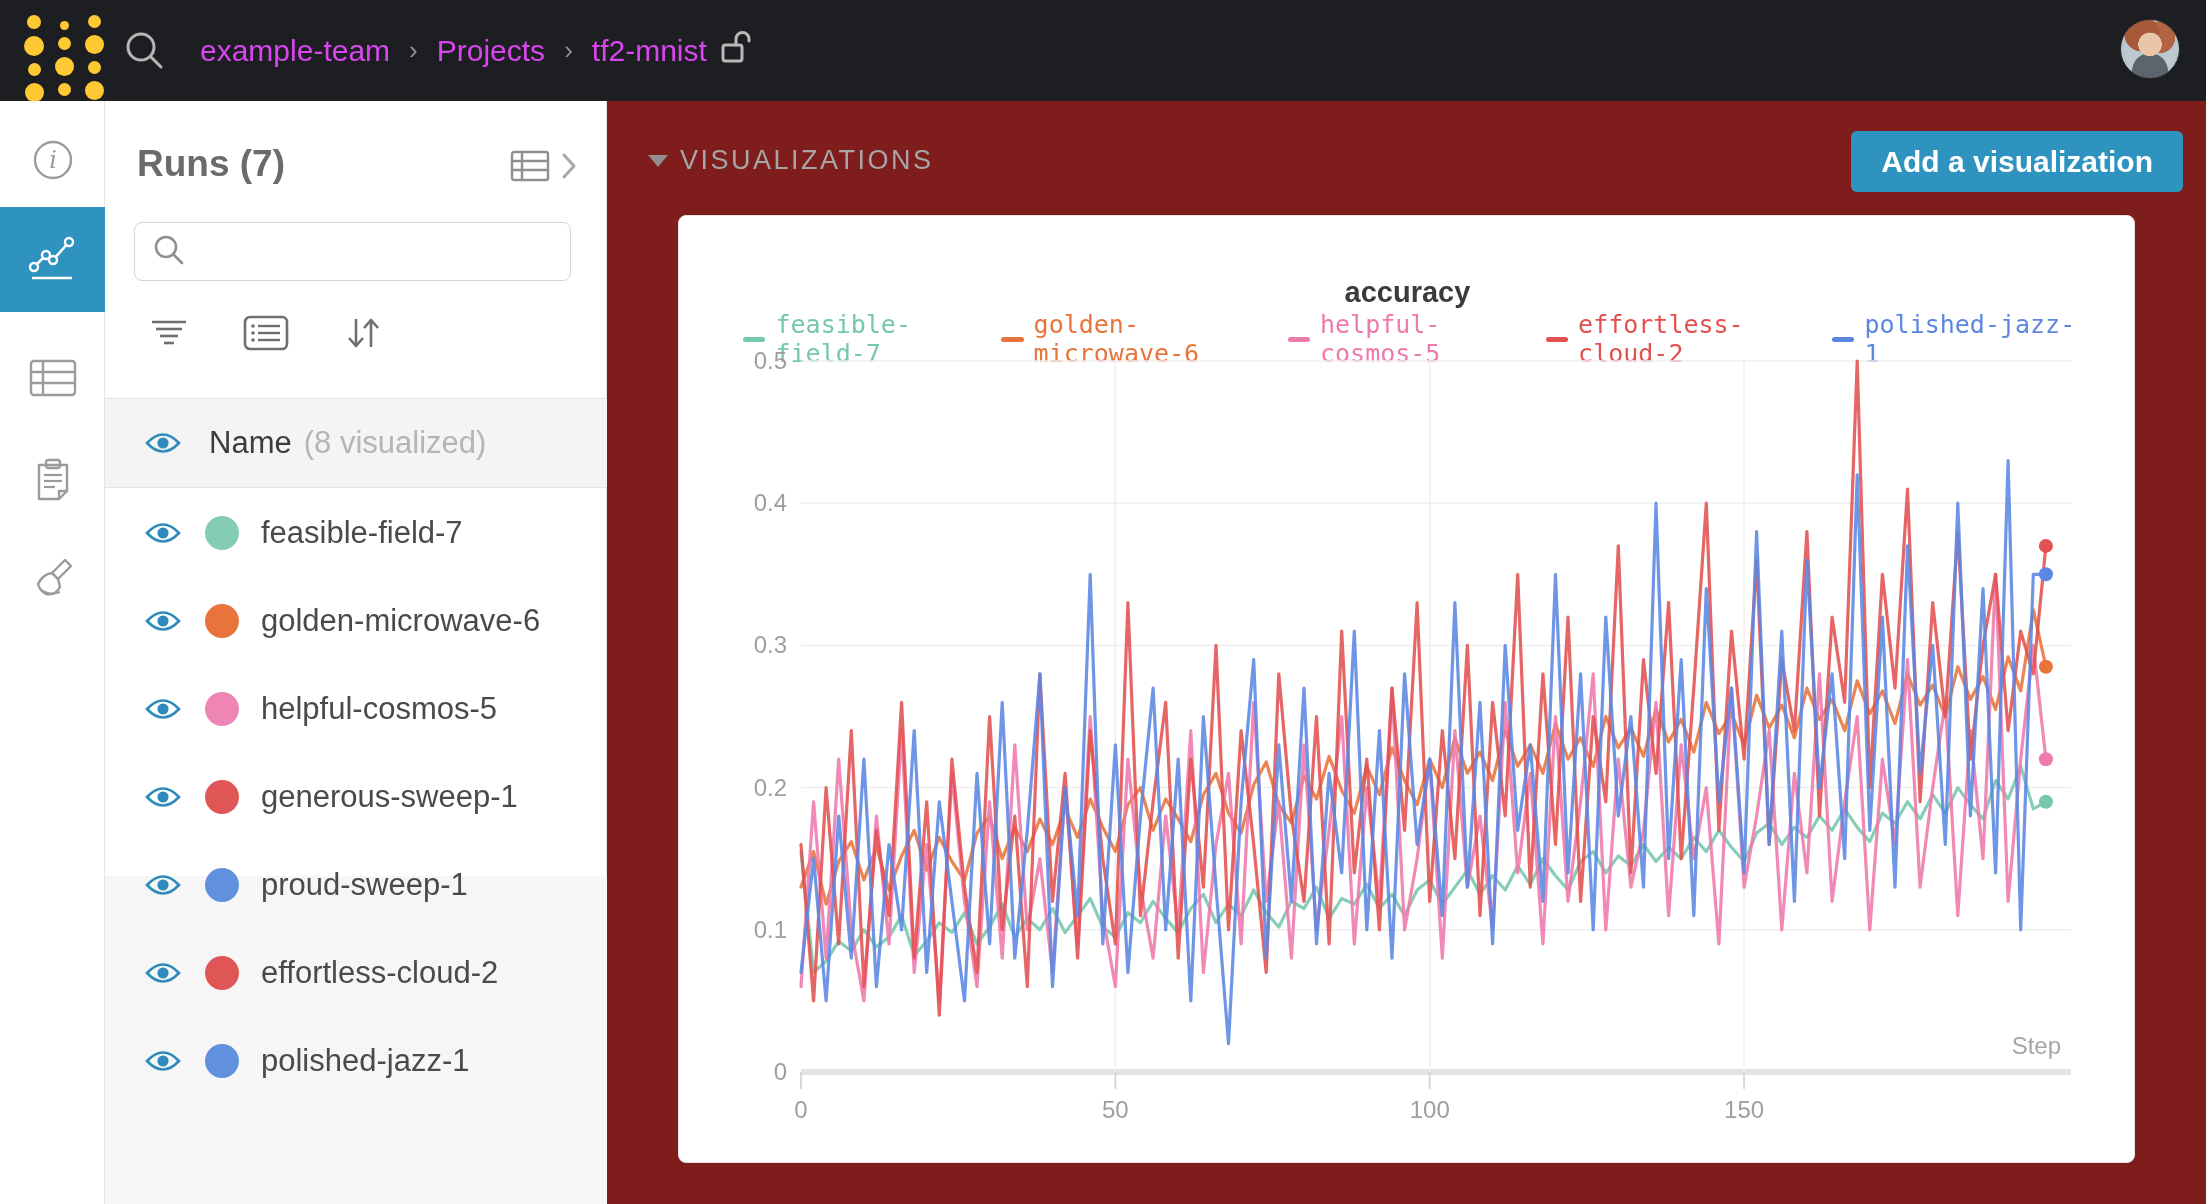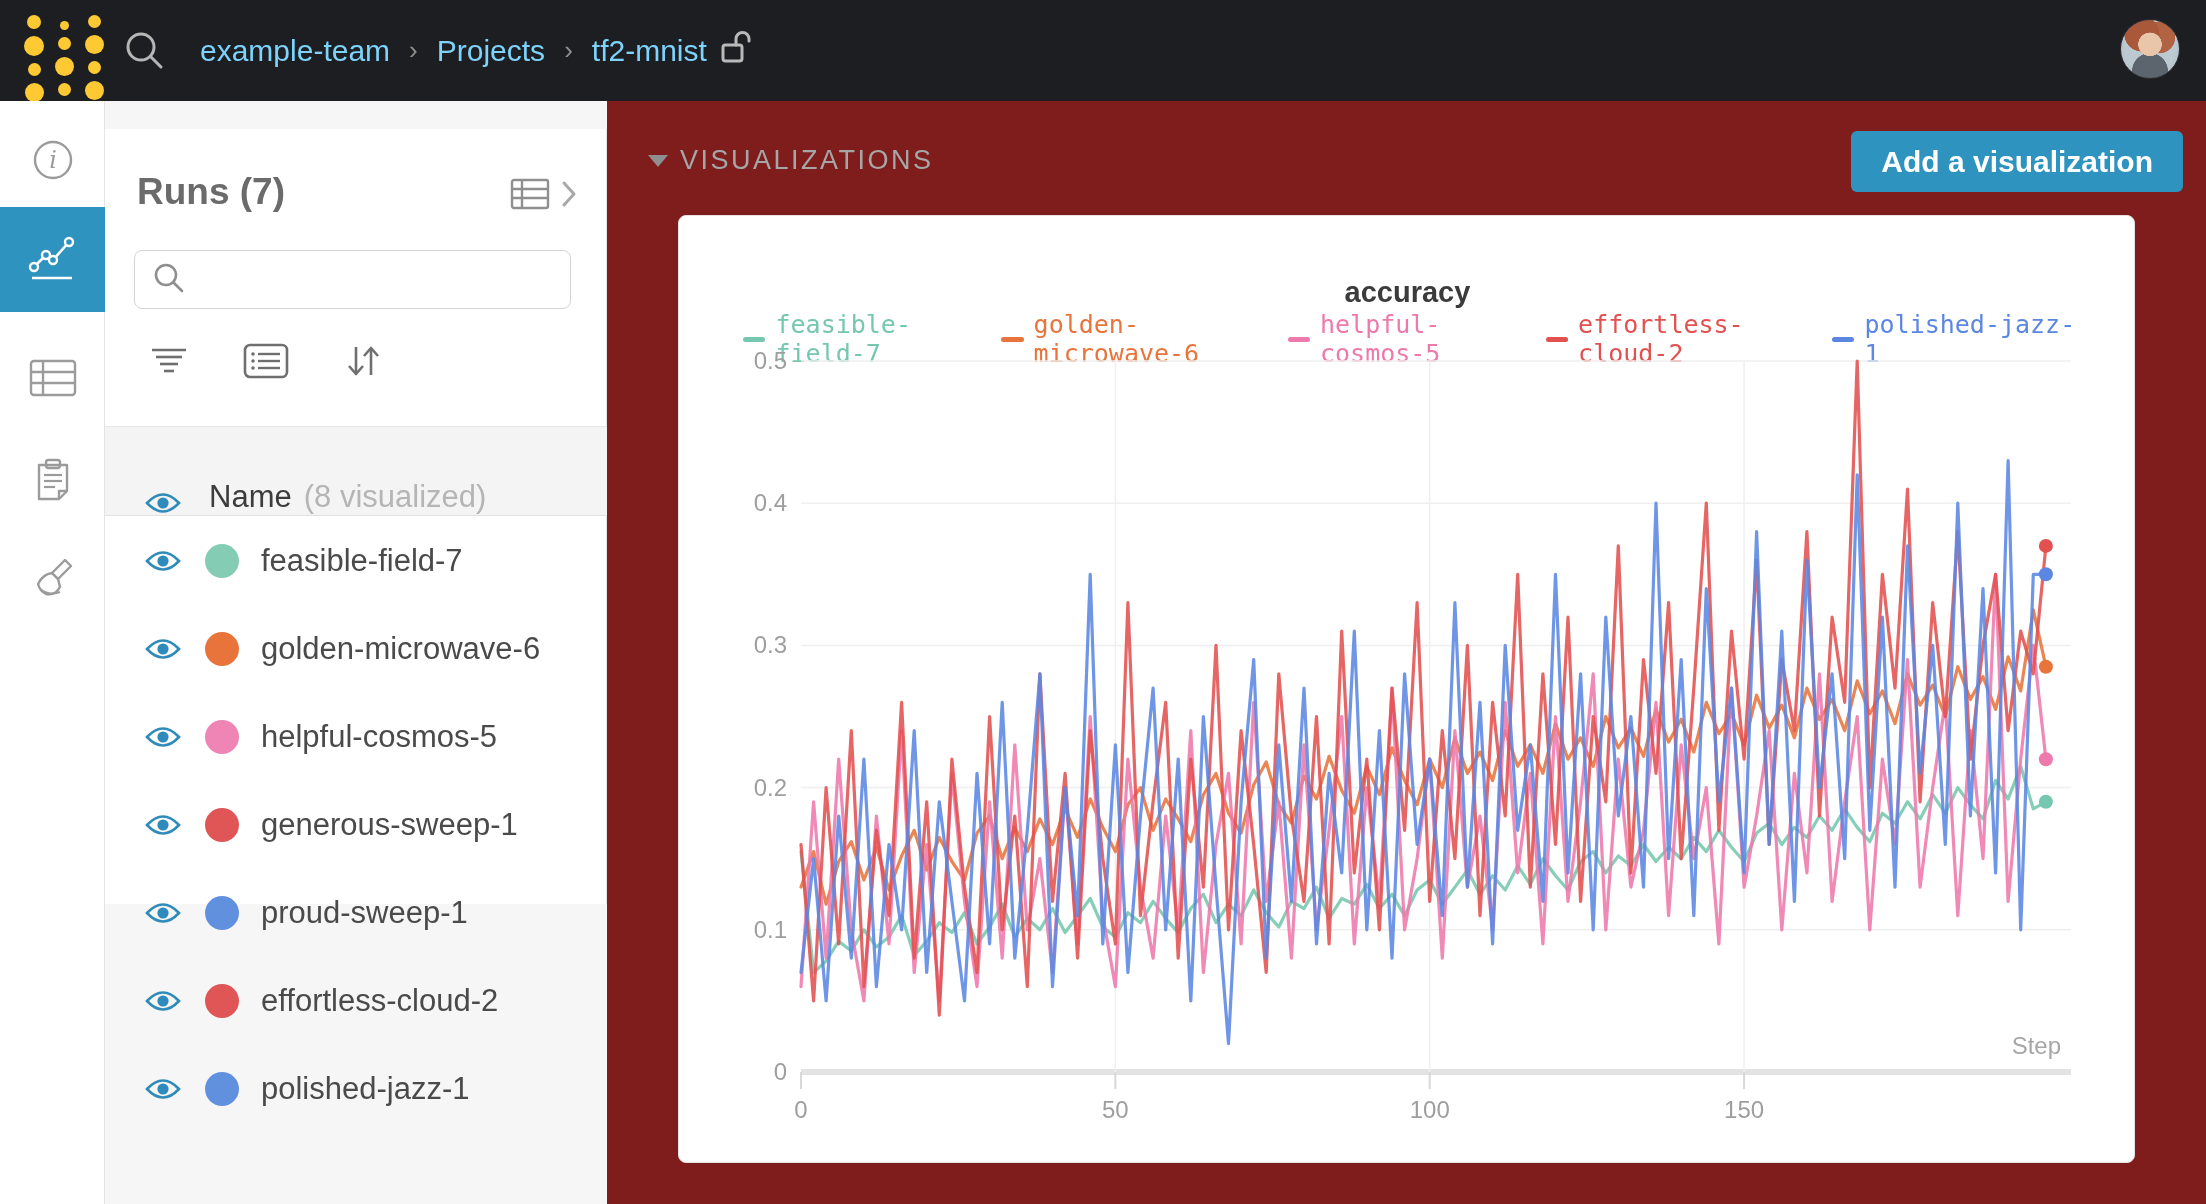--- a/index.html
+++ b/index.html
@@ -7,49 +7,49 @@
   body { font-family: "Liberation Sans", sans-serif; background:#f6f6f6; overflow:hidden; position:relative; }
 
   
   .topbar { position:absolute; left:0; top:0; width:2206px; height:101px; background:#1c1e21; display:flex; align-items:center; }
   .logo { position:absolute; left:24px; top:15px; display:flex; gap:11px; }
   .logo .col { display:flex; flex-direction:column; align-items:center; gap:7px; }
   .logo .d { border-radius:50%; background:#ffc933; }
   .tb-search { position:absolute; left:122px; top:28px; }
   .breadcrumb { position:absolute; left:200px; top:0; height:101px; display:flex; align-items:center; gap:19px; font-size:30px; color:#cfcfcf; }
   .crumb-sep { color:#8f8f8f; font-size:26px; }
-  .crumb-link { color:#7dd3fc; cursor:pointer; }
+  .crumb-link { color:#d946ef; cursor:pointer; }
   .crumb-proj { display:flex; align-items:center; gap:12px; }
   .avatar { position:absolute; right:26px; top:19px; width:60px; height:60px; border-radius:50%;
     background:
       radial-gradient(circle at 50% 42%, #e9c6a9 0 26%, transparent 27%),
       radial-gradient(circle at 36% 24%, #a9593a 0 30%, transparent 31%),
       radial-gradient(circle at 66% 30%, #b26343 0 28%, transparent 29%),
       radial-gradient(circle at 50% 88%, #5c646e 0 30%, transparent 31%),
       radial-gradient(circle at 50% 50%, #bcc9d1 0 60%, #a9b6bf 100%);
     border:1px solid #2c2e31; }
 
   
   .rail { position:absolute; left:0; top:101px; width:105px; height:1103px; background:#ffffff; border-right:1px solid #e4e4e4; }
   .rail-item { width:105px; height:90px; display:flex; align-items:center; justify-content:center; cursor:pointer; }
   .rail-item.info { margin-top:16px; }
   .rail-item.active { background:#2e93bf; height:105px; }
   .rail-item.table { margin-top:24px; }
   .rail-item.clipboard { margin-top:12px; }
   .rail-item.broom { margin-top:10px; }
 
   
-  .runs-panel { position:absolute; left:105px; top:101px; width:502px; height:775px; background:#ffffff; border-right:1px solid #e4e4e4;margin-top:28px; }
+  .runs-panel { position:absolute; left:105px; top:101px; width:502px; height:775px; background:#ffffff; border-right:1px solid #e4e4e4; }
   .runs-title { position:absolute; left:32px; top:42px; font-size:37px; color:#6b6b6b; }
   .runs-table-btn { position:absolute; left:405px; top:47px; display:flex; align-items:center; gap:8px; cursor:pointer; }
   .runs-search { position:absolute; left:29px; top:121px; width:437px; height:59px; border:1px solid #d4d4d4; border-radius:8px; background:#fff; display:flex; align-items:center; padding-left:16px; gap:12px; }
   .runs-search input { border:none; outline:none; font-size:28px; color:#444; width:340px; font-family:"Liberation Sans",sans-serif; }
   .runs-toolbar { position:absolute; left:44px; top:212px; display:flex; gap:54px; align-items:center; }
   .tool-btn { cursor:pointer; display:flex; align-items:center; }
-  .name-header { position:absolute; left:0; top:297px; width:502px; height:90px; background:#f4f4f4; border-top:1px solid #e6e6e6; border-bottom:1px solid #e2e2e2; display:flex; align-items:flex-end; }
+  .name-header { position:absolute; left:0; top:297px; width:502px; height:90px; background:#f4f4f4; border-top:1px solid #e6e6e6; border-bottom:1px solid #e2e2e2; display:flex; align-items:center; }
   .name-header .eye { margin-left:40px; }
   .name-header .nh-name { margin-left:28px; font-size:31px; color:#3c3c3c; }
   .name-header .nh-vis { margin-left:12px; font-size:31px; color:#b5b5b5; }
   .run-list { position:absolute; left:0; top:388px; width:502px; }
   .run-row { height:88px; display:flex; align-items:center; }
   .run-row .eye { margin-left:40px; cursor:pointer; }
   .run-row .dot { margin-left:24px; width:34px; height:34px; border-radius:50%; flex:none; }
   .run-row .run-label { margin-left:22px; font-size:31px; color:#4a4a4a; cursor:pointer; }
   .eye { display:flex; align-items:center; }
 

